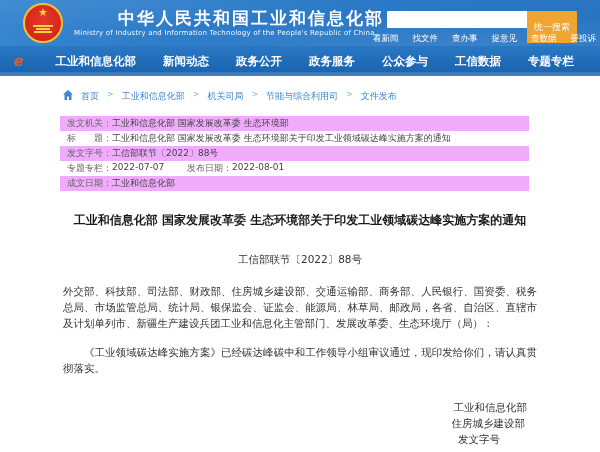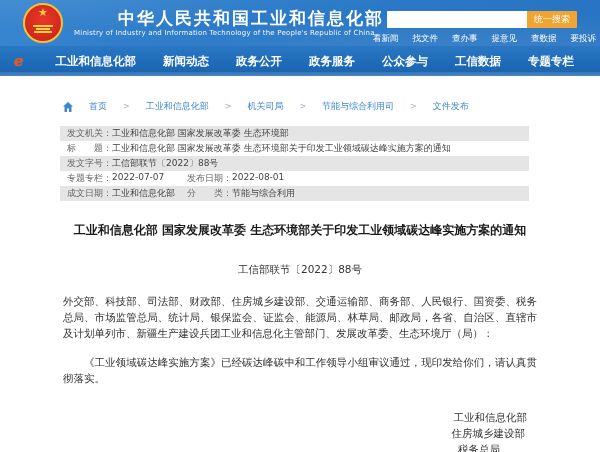--- a/index.html
+++ b/index.html
@@ -51,21 +51,21 @@
 
   .search-area { position: absolute; right: 23px; top: 11px; z-index: 2; width: 190px; }
   .search-row { display: flex; height: 17px; }
   .search-input {
     flex: 1; border: none; outline: none;
     background: #fff; height: 17px;
     font-size: 9px; padding: 0 5px;
     border-radius: 1px 0 0 1px;
   }
   .search-btn {
-    width: 50px; height: 17px;
+    width: 50px; height: 32px;
     background: #f0a432; color: #fff;
     border: none; font-size: 9px; line-height: 17px;
     text-align: center; cursor: pointer;
     border-radius: 0 1px 1px 0;
     font-family: inherit;
   }
   .quick-links { display: flex; gap: 14px; margin-top: 5px; margin-left: -14px; }
   .quick-links a { color: #fff; font-size: 8.5px; text-decoration: none; white-space: nowrap; }
 
   
@@ -98,33 +98,33 @@
     margin-right: 26px;
   }
   .nav-item {
     color: #fff; font-size: 11.5px; font-weight: bold;
     text-decoration: none; white-space: nowrap;
     cursor: pointer;
   }
 
   
   .breadcrumb {
-    padding: 24px 0 0 63px;
+    padding: 14px 0 0 63px;
     font-size: 9px;
     color: #8aa6c0;
-    display: flex; align-items: center; gap: 16px;
+    display: flex; align-items: flex-start; gap: 8px;
   }
   .breadcrumb a { color: #3f87cf; text-decoration: none; cursor: pointer; }
   .crumb-sep { color: #9ab2c9; font-size: 8px; }
   .home-icon { width: 10px; height: 10px; display: inline-block; }
 
   
   .meta-table { margin: 13px 0 0 60px; width: 469px; font-size: 9px; color: #555; }
   .meta-row { display: flex; height: 15px; align-items: center; padding-left: 7px; }
-  .meta-row.alt { background: #e5e5e5; }
+  .meta-row.alt { background: #f0abfc; }
   .meta-cell { display: flex; white-space: nowrap; overflow: hidden; }
   .meta-cell.first { width: 120px; flex: 0 0 auto; }
   .meta-label { color: #666; }
   .meta-value { color: #444; }
 
   
   .doc { width: 474px; margin: 0 auto; padding: 0 0 0 0; color: #333; }
   .doc-title {
     margin-top: 21px;
     text-align: center;
@@ -237,31 +237,27 @@
     <div class="meta-cell">
       <span class="meta-label">发布日期：</span>
       <span class="meta-value">2022-08-01</span>
     </div>
   </div>
   <div class="meta-row alt">
     <div class="meta-cell first">
       <span class="meta-label">成文日期：</span>
       <span class="meta-value">工业和信息化部</span>
     </div>
-    <div class="meta-cell">
-      <span class="meta-label">分　　类：</span>
-      <span class="meta-value">节能与综合利用</span>
-    </div>
   </div>
 </div>
 
 <div class="doc">
   <div class="doc-title">工业和信息化部 国家发展改革委 生态环境部关于印发工业领域碳达峰实施方案的通知</div>
   <div class="doc-number">工信部联节〔2022〕88号</div>
   <div class="doc-para">外交部、科技部、司法部、财政部、住房城乡建设部、交通运输部、商务部、人民银行、国资委、税务总局、市场监管总局、统计局、银保监会、证监会、能源局、林草局、邮政局，各省、自治区、直辖市及计划单列市、新疆生产建设兵团工业和信息化主管部门、发展改革委、生态环境厅（局）：</div>
   <div class="doc-para indent">《工业领域碳达峰实施方案》已经碳达峰碳中和工作领导小组审议通过，现印发给你们，请认真贯彻落实。</div>
   <div class="signature">
     <div class="sig-line sig-1">工业和信息化部</div>
     <div class="sig-line sig-2">住房城乡建设部</div>
-    <div class="sig-line sig-3">税务总局</div>
+    <div class="sig-line sig-3">发文字号</div>
 
   </div>
 </div>
 
 </body></html>

